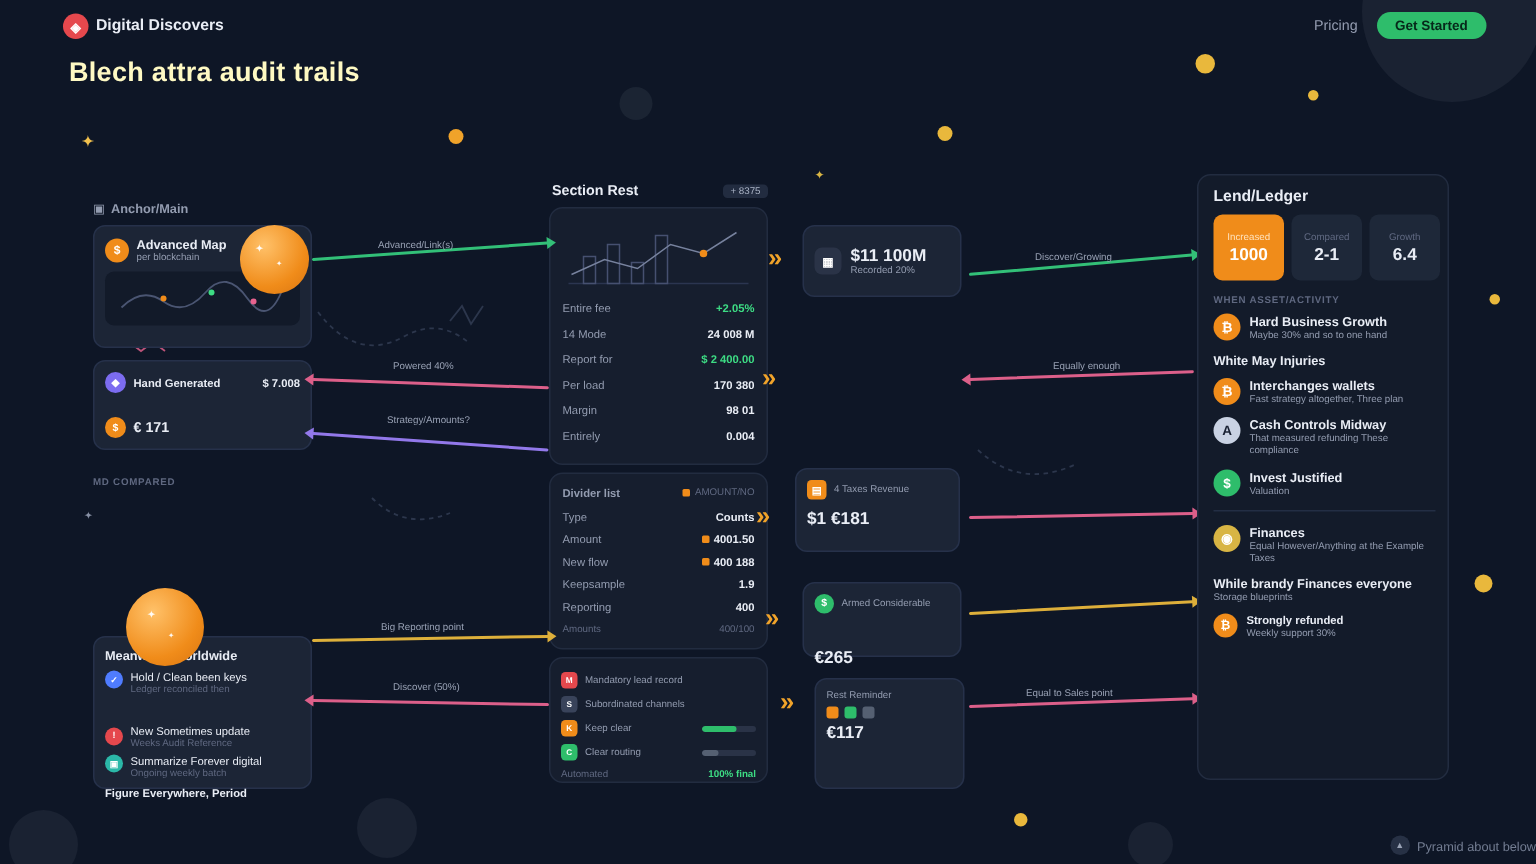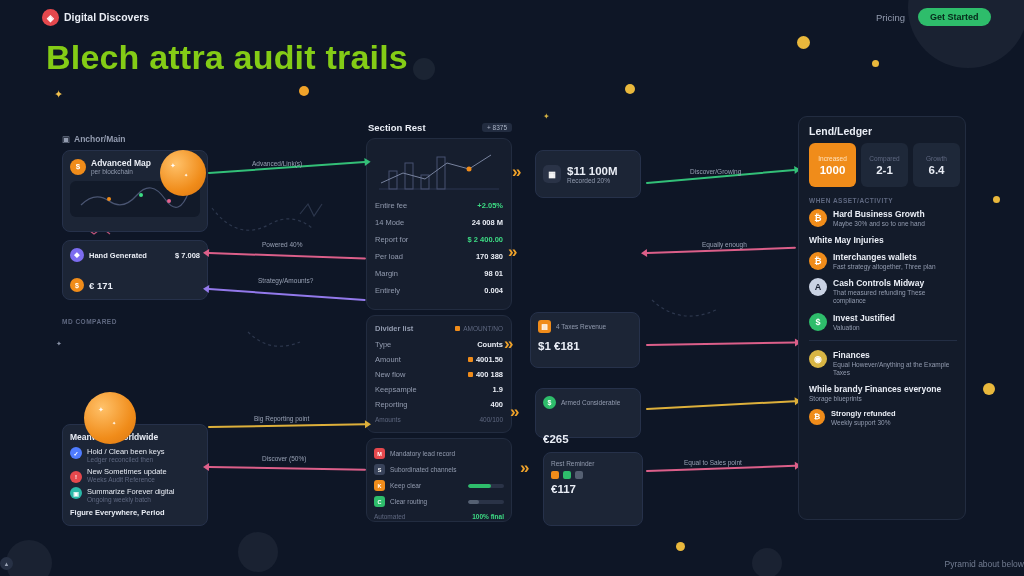--- a/index.html
+++ b/index.html
@@ -8,21 +8,21 @@
   .stage{position:absolute;left:0;top:0;width:1024px;height:576px;background:#0e1626;overflow:hidden}
   .abs{position:absolute}
   .row{display:flex;align-items:center}
   .col{display:flex;flex-direction:column}
   .g3{gap:3px}.g4{gap:4px}.g5{gap:5px}.g6{gap:6px}
   .mla{margin-left:auto}
   .tt{font-weight:bold}
   .w{color:#e9edf5}.m{color:#939cb0}.d{color:#5f6880}.green{color:#3ddc84}
   .f6{font-size:6.5px}.f7{font-size:7.5px}.f8{font-size:8.5px}.f9{font-size:9.5px}
   .f10{font-size:10.5px}.f11{font-size:11.5px}.f13{font-size:14px}
-  h1{position:absolute;font-size:34px;font-weight:800;color:#84cc16;letter-spacing:.2px}
+  h1{position:absolute;font-size:18px;font-weight:800;color:#fef9c3;letter-spacing:.2px}
   .panel{position:absolute;background:#161e2e;border:1px solid #222c40;border-radius:9px}
   .card{position:absolute;background:#1c2536;border:1px solid #26314a;border-radius:8px}
   .ic{display:inline-flex;align-items:center;justify-content:center;border-radius:50%;color:#fff;font-weight:bold;flex:0 0 auto}
   .cta{position:absolute;background:#2ebd6b;color:#06281a;border:none;border-radius:9px;
        padding:4px 12px;font-size:9px;font-weight:bold;font-family:"Liberation Sans",sans-serif;cursor:pointer}
   .badge{background:#222c40;border-radius:3px;padding:1px 5px;font-size:6.5px;color:#aab3c5}
   .innerbox{margin-top:6px;height:36px;background:#121a29;border-radius:6px;display:flex;align-items:center;justify-content:center;overflow:hidden}
   .blob{position:absolute;border-radius:50%;z-index:4;
         background:radial-gradient(circle at 35% 30%,#ffc169,#f08c1a 62%,#d97410)}
   .spark{position:absolute;color:#fff;font-size:7px;opacity:.95}
@@ -137,21 +137,21 @@
 
   <div class="card" style="left:62px;top:424px;width:146px;height:102px;padding:7px;z-index:2">
     <div class="f8 tt w">Meanwhile Worldwide</div>
     <div class="row g5" style="margin-top:5px;align-items:flex-start">
       <span class="ic" style="width:12px;height:12px;background:#4f7cff;font-size:6px">✓</span>
       <div class="col">
         <span class="f7 w">Hold / Clean been keys</span>
         <span class="f6 d">Ledger reconciled then</span>
       </div>
     </div>
-    <div class="row g5" style="margin-top:4px;align-items:flex-end">
+    <div class="row g5" style="margin-top:20px;align-items:center">
       <span class="ic" style="width:12px;height:12px;background:#e5484d;font-size:6px">!</span>
       <div class="col">
         <span class="f7 w">New Sometimes update</span>
         <span class="f6 d">Weeks Audit Reference</span>
       </div>
     </div>
     <div class="row g5" style="margin-top:4px;align-items:flex-start">
       <span class="ic" style="width:12px;height:12px;background:#2bb8a8;font-size:6px">▣</span>
       <div class="col">
         <span class="f7 w">Summarize Forever digital</span>
@@ -417,18 +417,18 @@
       <div class="row g6" style="align-items:flex-start">
         <span class="ic" style="width:16px;height:16px;background:#f08c1a;font-size:8px">₿</span>
         <div class="col" style="gap:1px">
             <span class="f7 tt w">Strongly refunded</span>
             <span class="f6 m">Weekly support 30%</span>
           </div>
       </div>
     </div>
   </div>
 
-  <div class="abs row g5" style="left:0;bottom:6px;width:1024px;justify-content:space-between;z-index:5">
+  <div class="abs row g5" style="left:0;bottom:6px;width:1024px;justify-content:flex-end;z-index:5">
     <span class="ic" style="width:13px;height:13px;background:#273145;font-size:6px;color:#9aa3b5">▲</span>
     <span class="f8" style="color:#737d92">Pyramid about below</span>
   </div>
 
 </div>
 
 </body></html>

